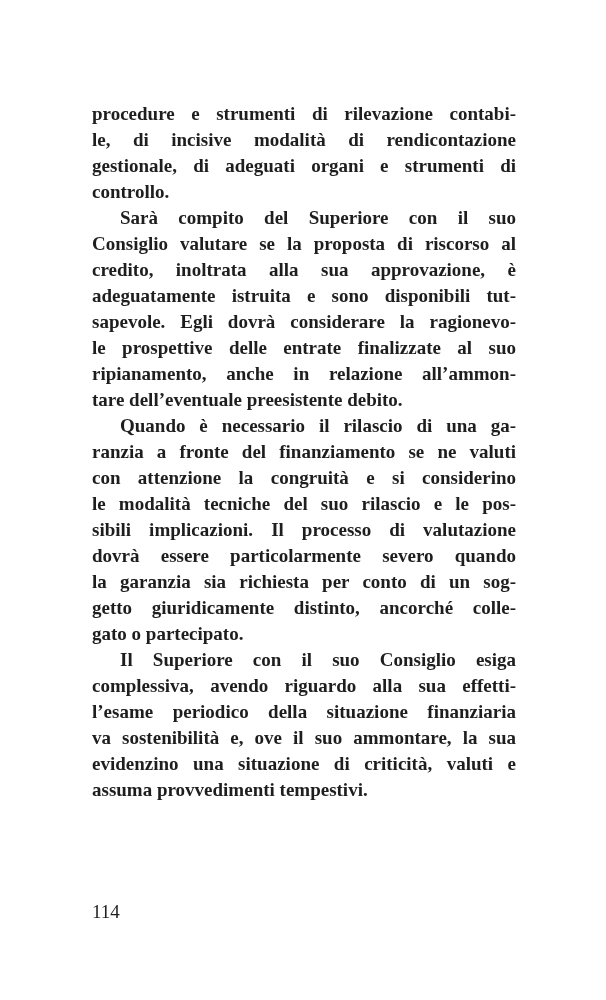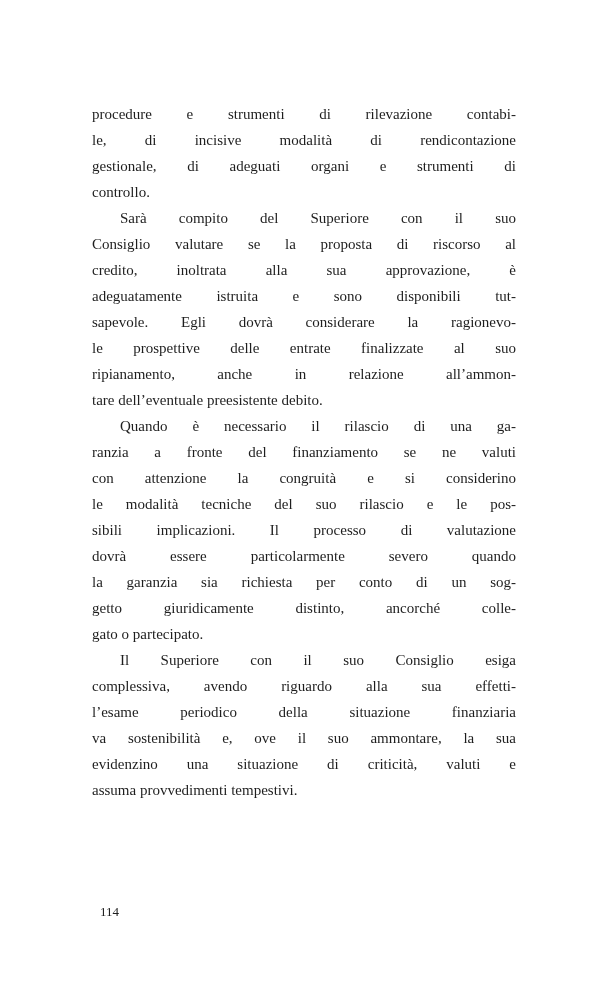--- a/index.html
+++ b/index.html
@@ -14,22 +14,23 @@
     background: #ffffff;
     font-family: "Liberation Serif", "DejaVu Serif", serif;
     color: #1e1e1e;
     overflow: hidden;
   }
   .text-block {
     position: absolute;
     left: 92px;
     top: 101px;
     width: 424px;
-    font-size: 15px;
+    font-size: 19px;
     line-height: 26px;
+    font-weight: bold;
   }
   .paragraph {
     margin: 0;
     padding: 0;
   }
   .line {
     text-align: justify;
     text-align-last: justify;
     white-space: normal;
     min-height: 26px;
@@ -37,23 +38,22 @@
   .line.last {
     text-align-last: left;
   }
   .line.indented {
     padding-left: 28px;
   }
   .page-number {
     position: absolute;
     left: 92px;
     top: 899px;
-    font-size: 13px;
+    font-size: 19px;
     line-height: 26px;
-    margin-left: 8px;
   }
 </style>
 </head>
 <body>
 
 <div class="page">
   <div class="text-block">
       <div class="paragraph">
         <div class="line">procedure e strumenti di rilevazione contabi-</div>
         <div class="line">le, di incisive modalità di rendicontazione</div>

